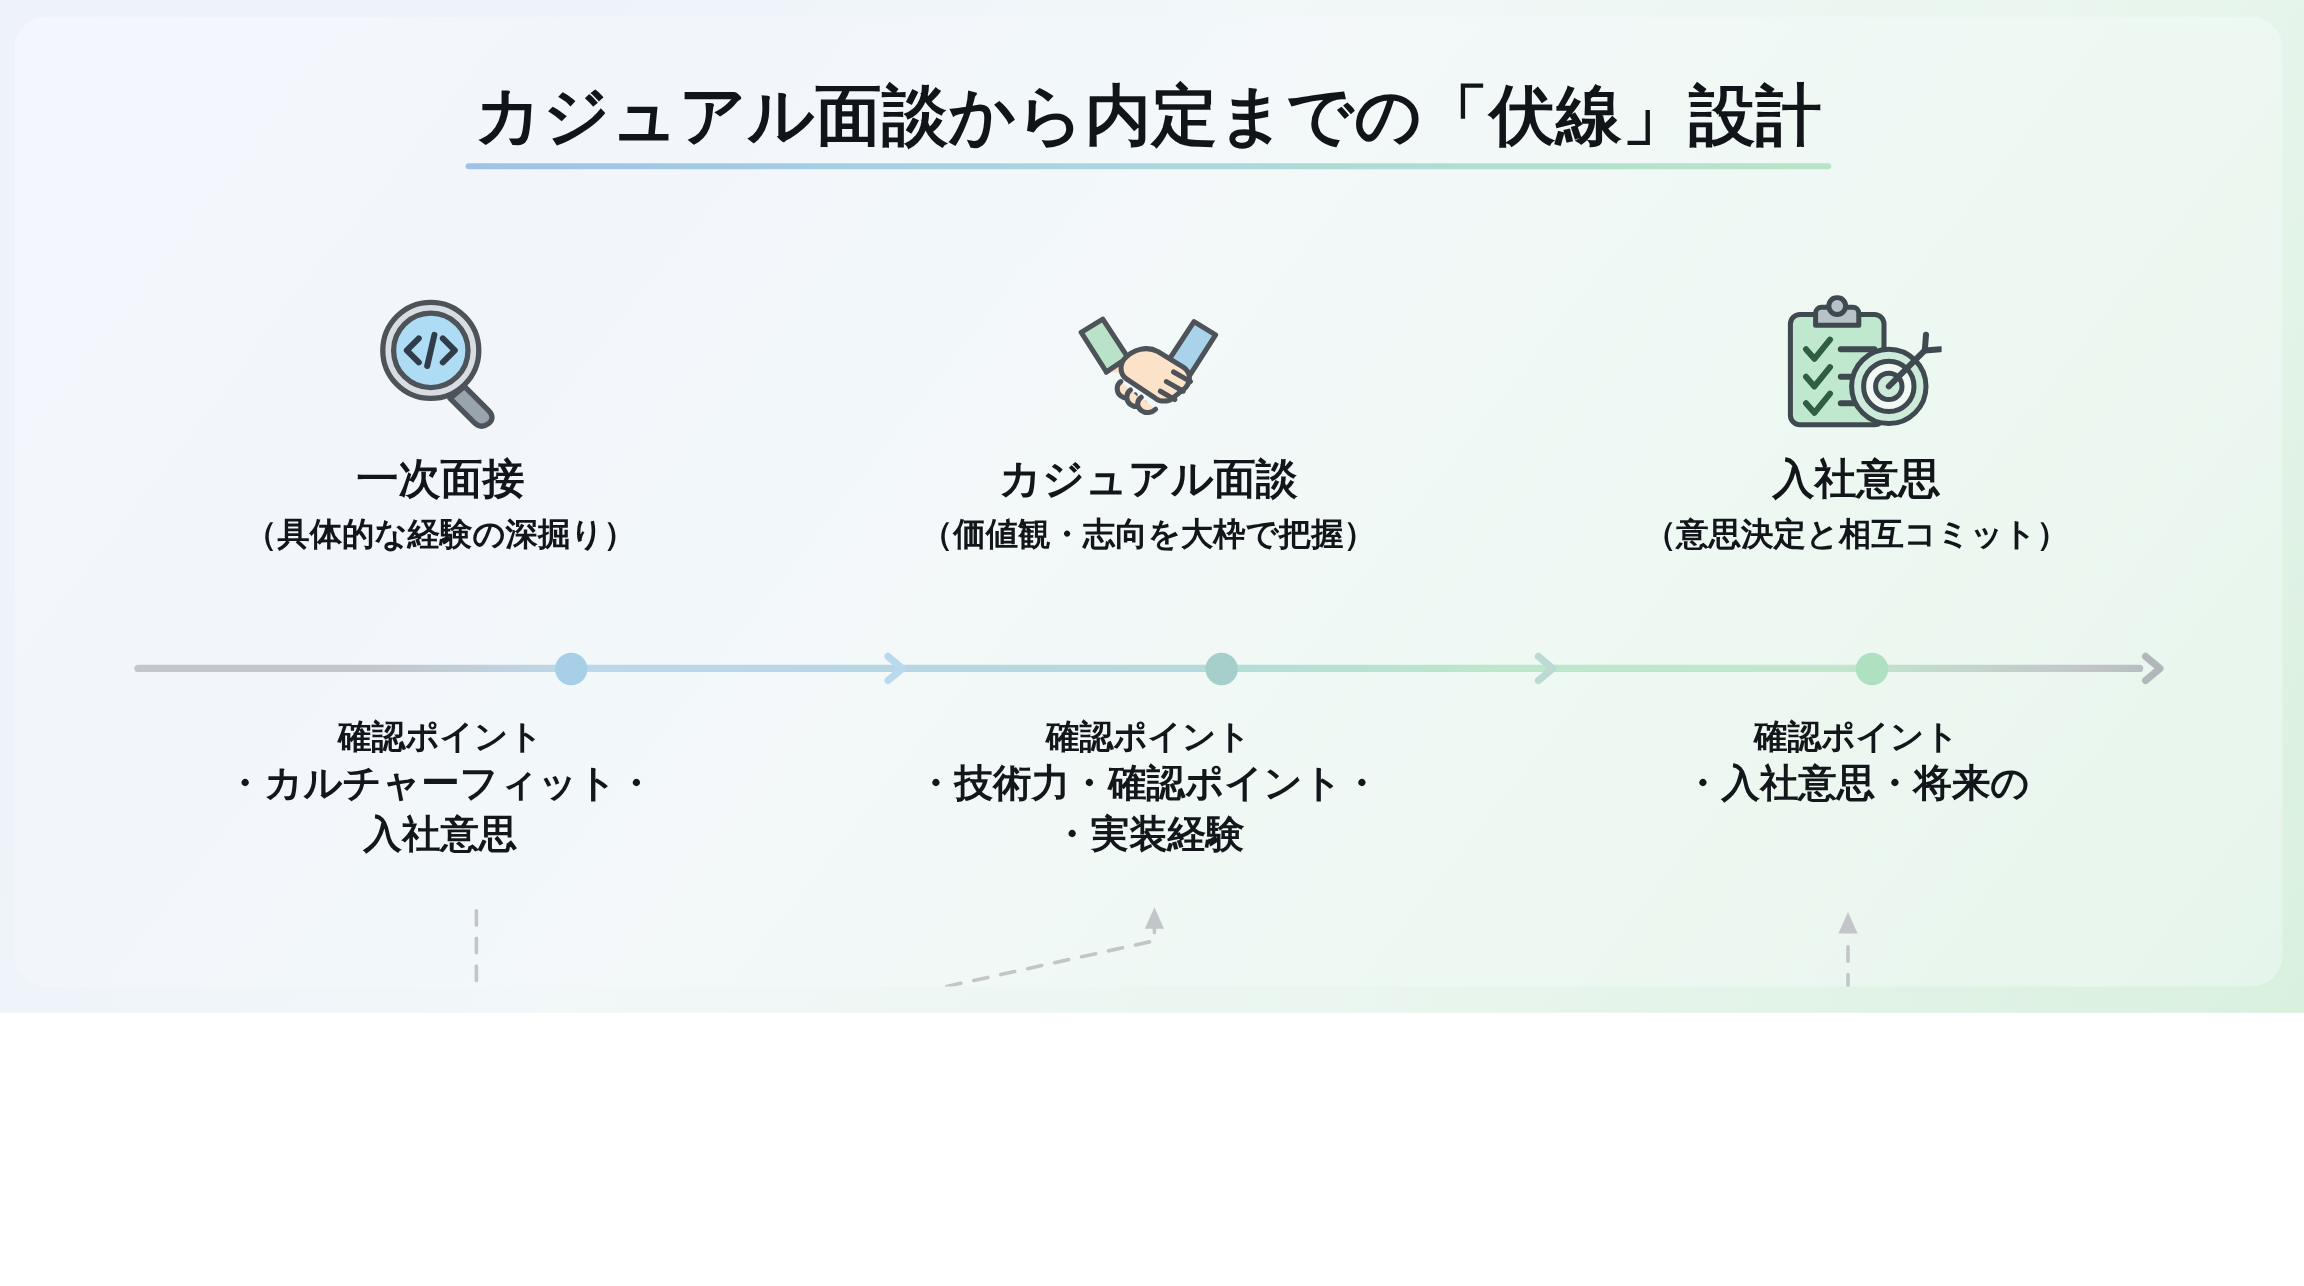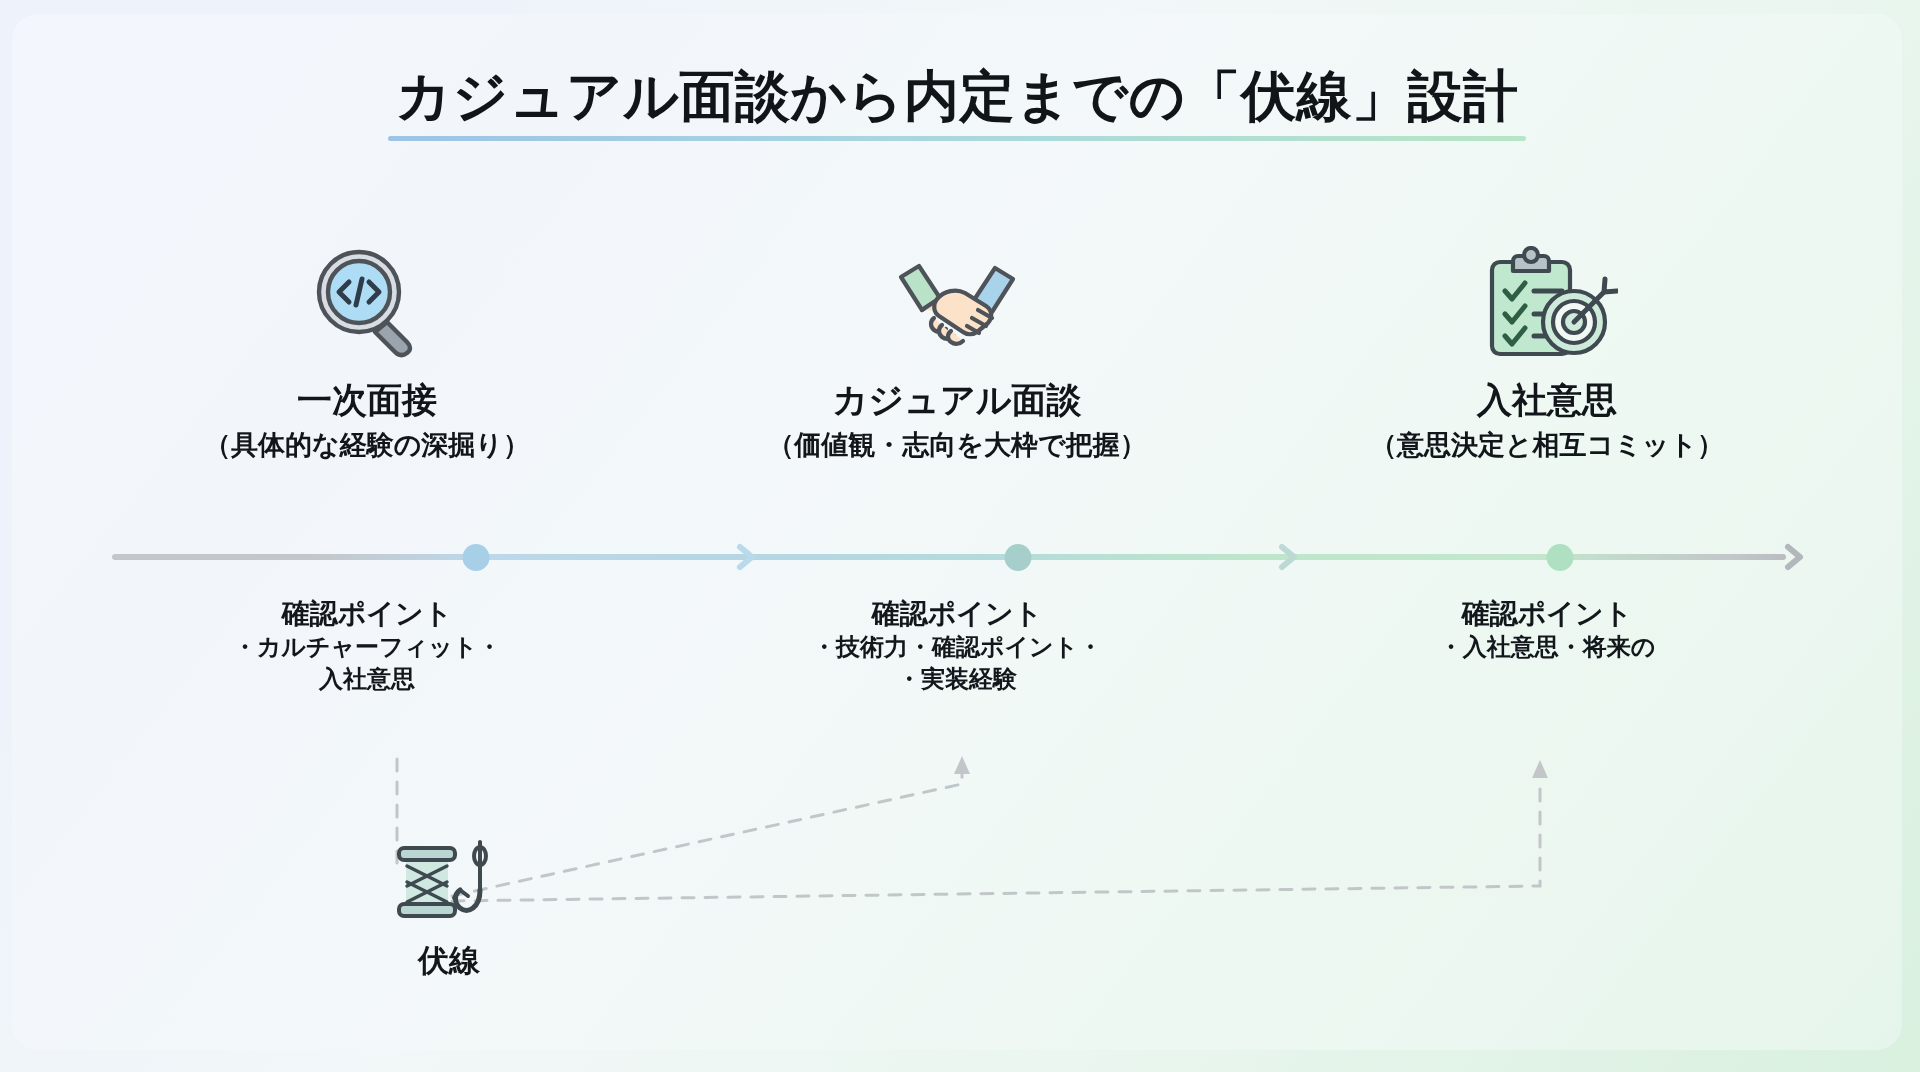--- a/index.html
+++ b/index.html
@@ -12,21 +12,21 @@
 
   body {
     font-family: "Liberation Sans", "DejaVu Sans", sans-serif;
     background: #ffffff;
   }
 
   
   #app {
     position: relative;
     width: 1920px;
-    height: 1072px;
+    height: 844px;
     background: linear-gradient(125deg,
         #eef2fb 0%,
         #eef3fb 18%,
         #f2f7f8 42%,
         #eaf6ef 68%,
         #d9f0df 100%);
     padding: 14px 18px 22px 12px;
   }
 
   .card {
@@ -175,21 +175,21 @@
   }
 
   .cp-head {
     font-size: 28px;
     font-weight: 700;
     color: #13171b;
     line-height: 1.25;
   }
 
   .cp-line {
-    font-size: 24px;
+    font-size: 32px;
     font-weight: 700;
     color: #13171b;
     line-height: 1.35;
   }
 
   
   .foreshadow {
     position: absolute;
     left: 322px;
     top: 826px;

